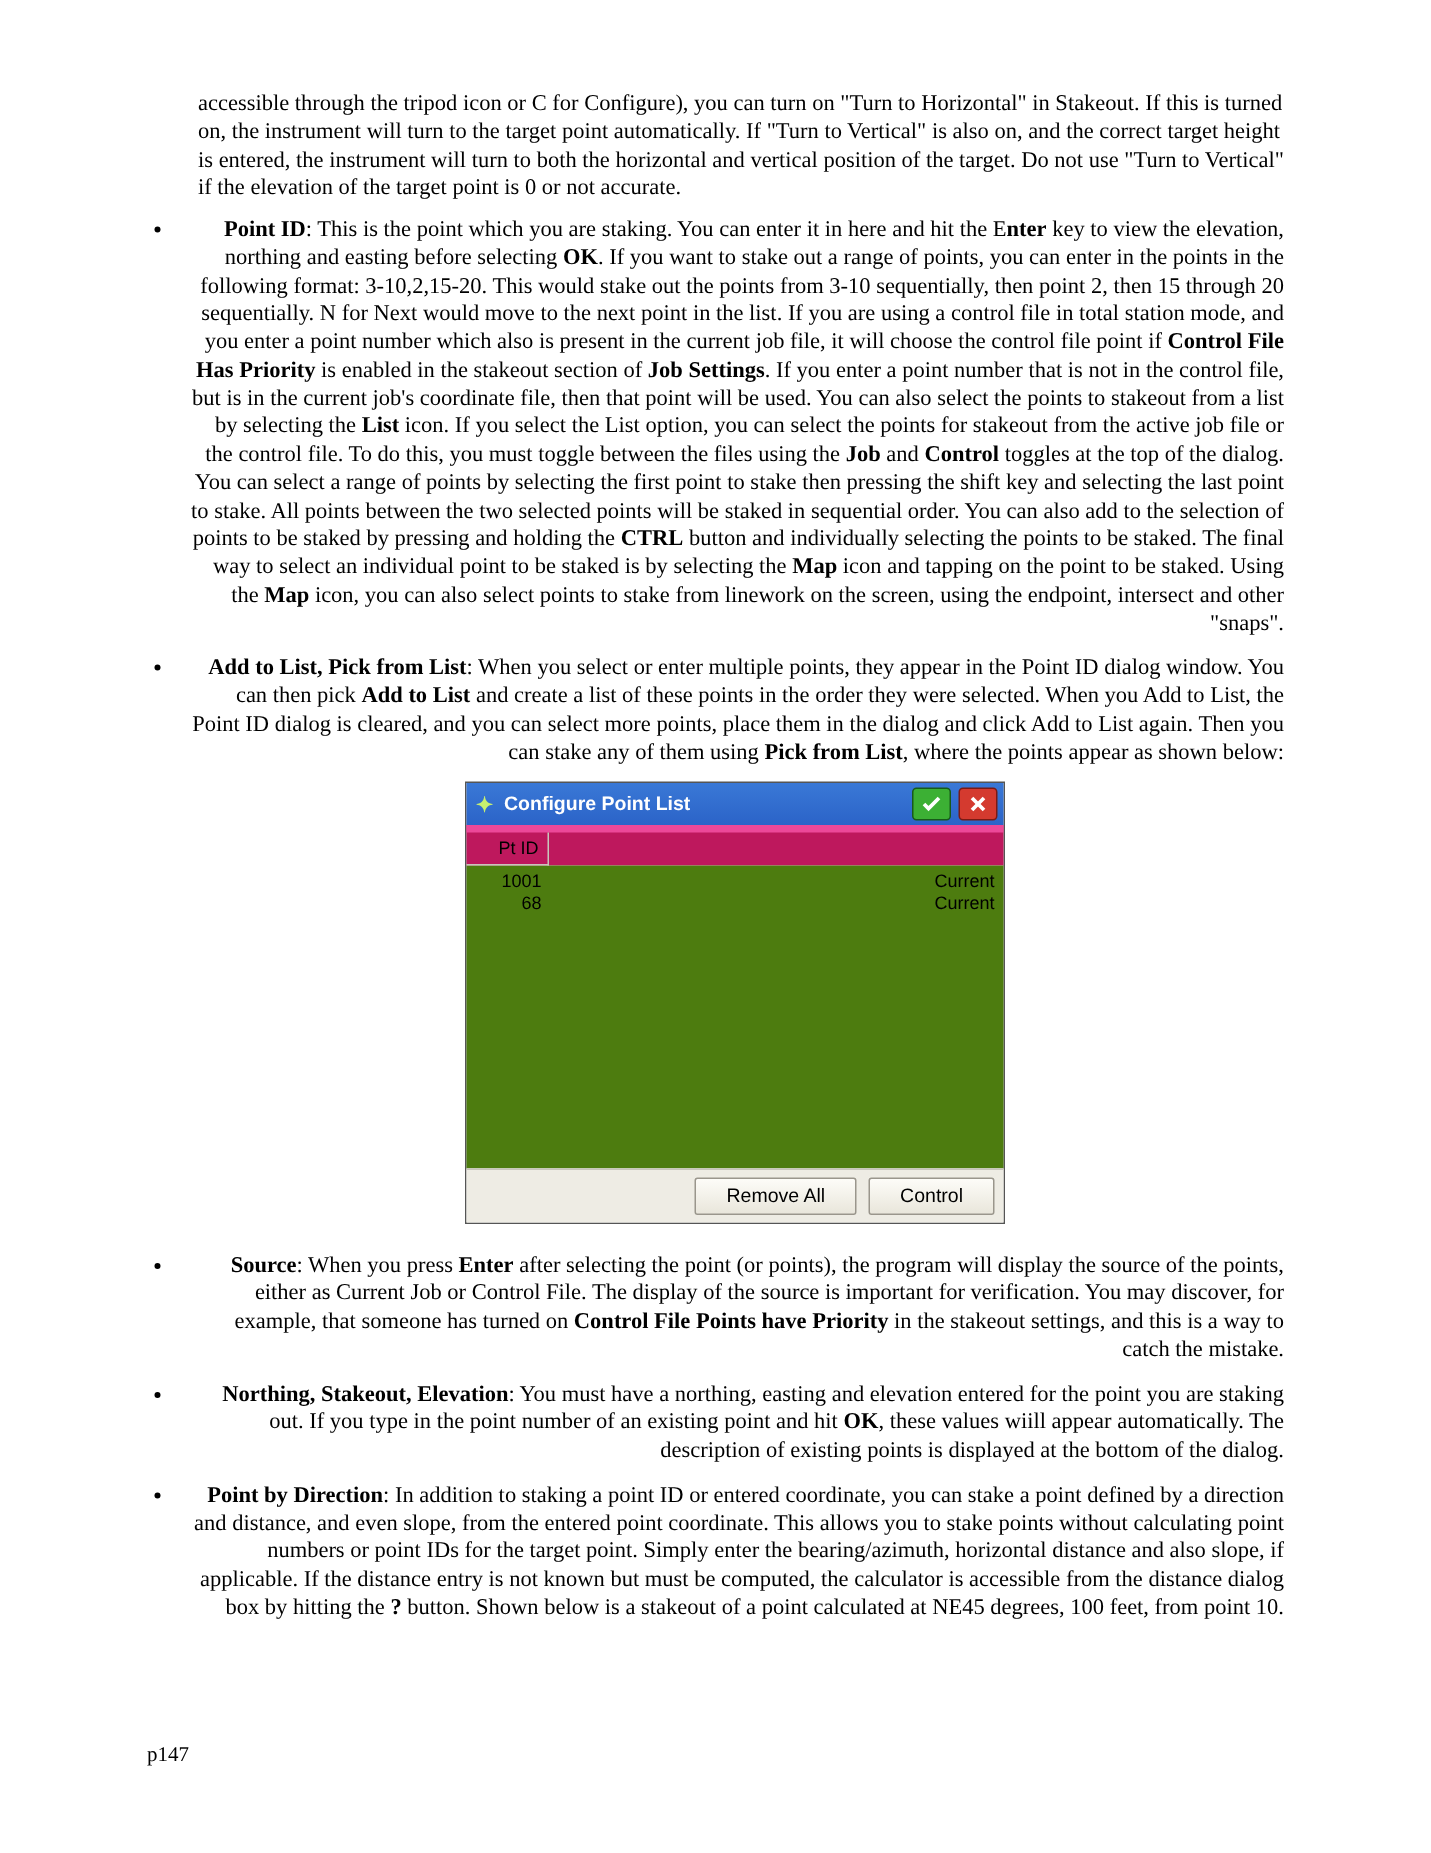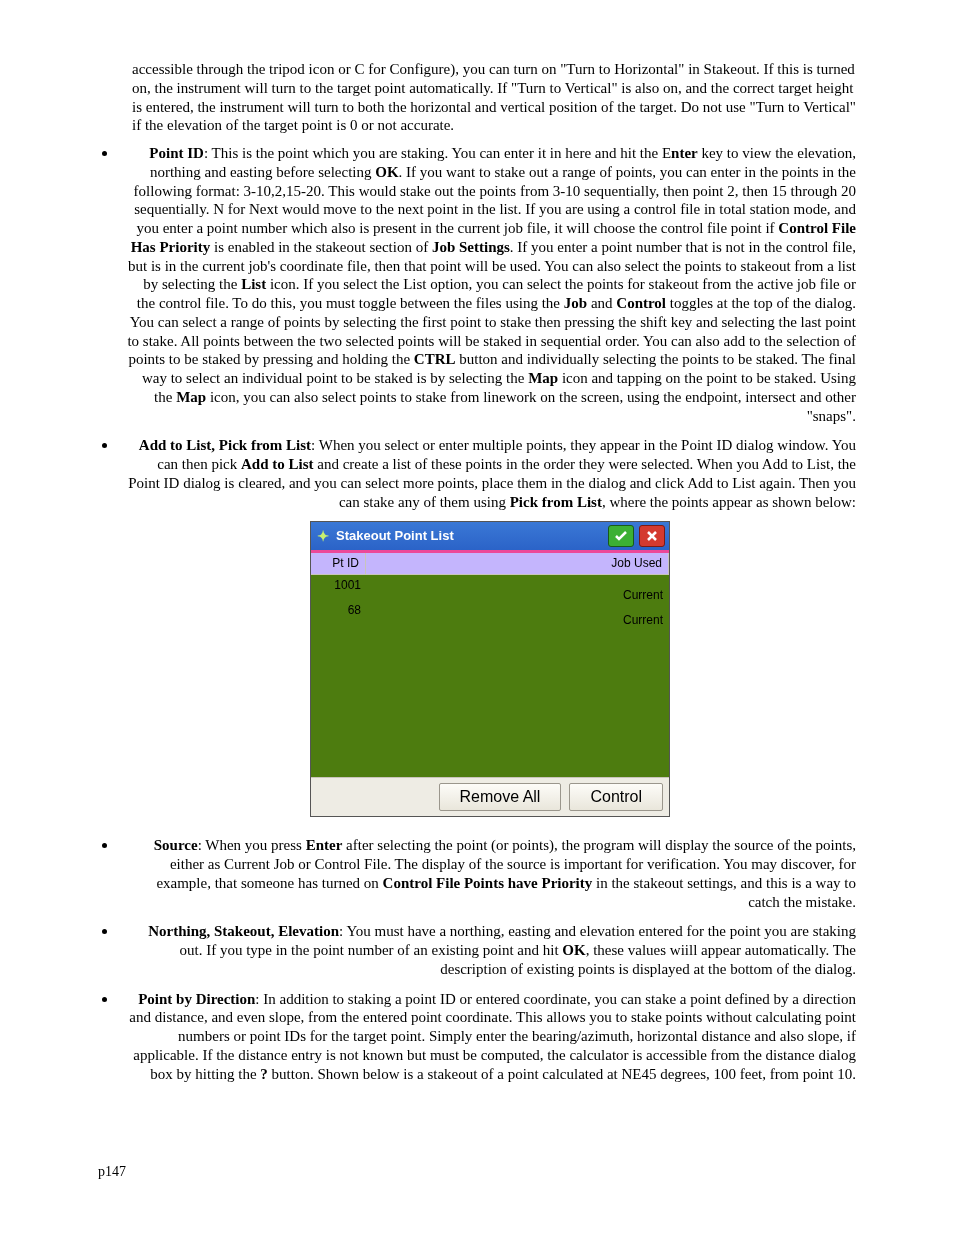--- a/index.html
+++ b/index.html
@@ -62,89 +62,88 @@
     font-weight: bold;
   }
   .dlg-title .tbtn.red { background: #d43a2f; border-color: #7a1a14; }
   .dlg-title .icon {
     width: 16px; height: 16px;
     display: inline-flex; align-items: center; justify-content: center;
     color: #c7f06f; font-size: 14px;
   }
   .dlg-head {
     display: flex;
-    background: #c4b5fd;
-    border-top: 3px solid #ec4899;
+    background: #be185d;
+    border-top: 5px solid #ec4899;
   }
   .dlg-head .cell {
     padding: 3px 6px;
     border-right: 1px solid #c9c5bb;
     border-bottom: 1px solid #c9c5bb;
   }
   .dlg-head .cell.c1 { width: 42px; }
   .dlg-head .cell.c2 { flex: 1; }
   .dlg-body {
     height: 196px;
     background: #4d7c0f;
     padding: 3px 6px;
   }
   .dlg-row { display: flex; }
   .dlg-row .c1 { width: 44px; }
-  .dlg-row .c2 { flex: 1; margin-top: 10px; }
+  .dlg-row .c2 { flex: 1; }
   .dlg-foot {
     display: flex;
     justify-content: flex-end;
     gap: 8px;
     background: #eeece4;
     padding: 5px 6px;
     border-top: 1px solid #c9c5bb;
   }
   .dlg-foot .btn {
     border: 1px solid #9a968c;
     background: linear-gradient(#fdfcf8, #e9e6db);
     padding: 3px 20px;
     border-radius: 2px;
-    font-size: 16px;
+    font-size: 13px;
   }
 </style>
 </head>
 <body>
 
 <p class="intro-para">accessible through the tripod icon or C for Configure), you can turn on "Turn to Horizontal" in Stakeout.  If this is turned on, the instrument will turn to the target point automatically.  If "Turn to Vertical" is also on, and the correct target height is entered, the instrument will turn to both the horizontal and vertical position of the target.  Do not use "Turn to Vertical" if the elevation of the target point is 0 or not accurate.</p>
 
 <ul class="bullets">
 
   <li>
     <b>Point ID</b><span>: This is the point which you are staking. You can enter it in here and hit the E</span><b>nter</b><span> key to view the elevation, northing and easting before selecting </span><b>OK</b><span>.  If you want to stake out a range of points, you can enter in the points in the following format: 3-10,2,15-20.  This would stake out the points from 3-10 sequentially, then point 2, then 15 through 20 sequentially. N for Next would move to the next point in the list.  If you are using a control file in total station mode, and you enter a point number which also is present in the current job file, it will choose the control file point if </span><b>Control File Has Priority</b><span> is enabled in the stakeout section of </span><b>Job Settings</b><span>. If you enter a point number that is not in the control file, but is in the current job's coordinate file, then that point will be used. You can also select the points to stakeout from a list by selecting the </span><b>List</b><span> icon.  If you select the List option, you can select the points for stakeout from the active job file or the control file.  To do this,  you must toggle between the files using the </span><b>Job</b><span> and </span><b>Control</b><span> toggles at the top of the dialog.  You can select a range of points by selecting the first point to stake then pressing the shift key and selecting the last point to stake.  All points between the two selected points will be staked in sequential order.  You can also add to the selection of points to be staked by pressing and holding the </span><b>CTRL</b><span> button and individually selecting the points to be staked.  The final way to select an individual point to be staked is by selecting the </span><b>Map</b><span> icon and tapping on the point to be staked.  Using the </span><b>Map</b><span> icon, you can also select points to stake from linework on the screen, using the endpoint, intersect and other "snaps".</span>
   </li>
 
   <li>
     <b>Add to List, Pick from List</b><span>: When you select or enter multiple points, they appear in the Point ID dialog window.  You can then pick </span><b>Add to List</b><span> and create a list of these points in the order they were selected.  When you Add to List, the Point ID dialog is cleared, and you can select more points, place them in the dialog and click Add to List again.  Then you can stake any of them using </span><b>Pick from List</b><span>, where the points appear as shown below:</span>
 
     <div class="dlg-wrap">
       <div class="dlg">
         <div class="dlg-title">
           <span class="icon">✦</span>
-          <span>Stakeout Point List</span>
+          <span>Configure Point List</span>
           <span class="spacer"></span>
           <span class="tbtn">
             <svg width="14" height="12" viewBox="0 0 14 12">
                 <polyline points="2,6 5,9 12,2" fill="none" stroke="#fff" stroke-width="2.5"></polyline>
               </svg>
           </span>
           <span class="tbtn red">
             <svg width="12" height="12" viewBox="0 0 12 12">
                 <line x1="2" y1="2" x2="10" y2="10" stroke="#fff" stroke-width="2.5"></line>
                 <line x1="10" y1="2" x2="2" y2="10" stroke="#fff" stroke-width="2.5"></line>
               </svg>
           </span>
         </div>
         <div class="dlg-head">
           <div class="cell c1">Pt ID</div>
-          <div class="cell c2">Job Used</div>
         </div>
         <div class="dlg-body">
           <div class="dlg-row">
             <div class="c1">1001</div>
             <div class="c2">Current</div>
           </div>
           <div class="dlg-row">
             <div class="c1">68</div>
             <div class="c2">Current</div>
           </div>

